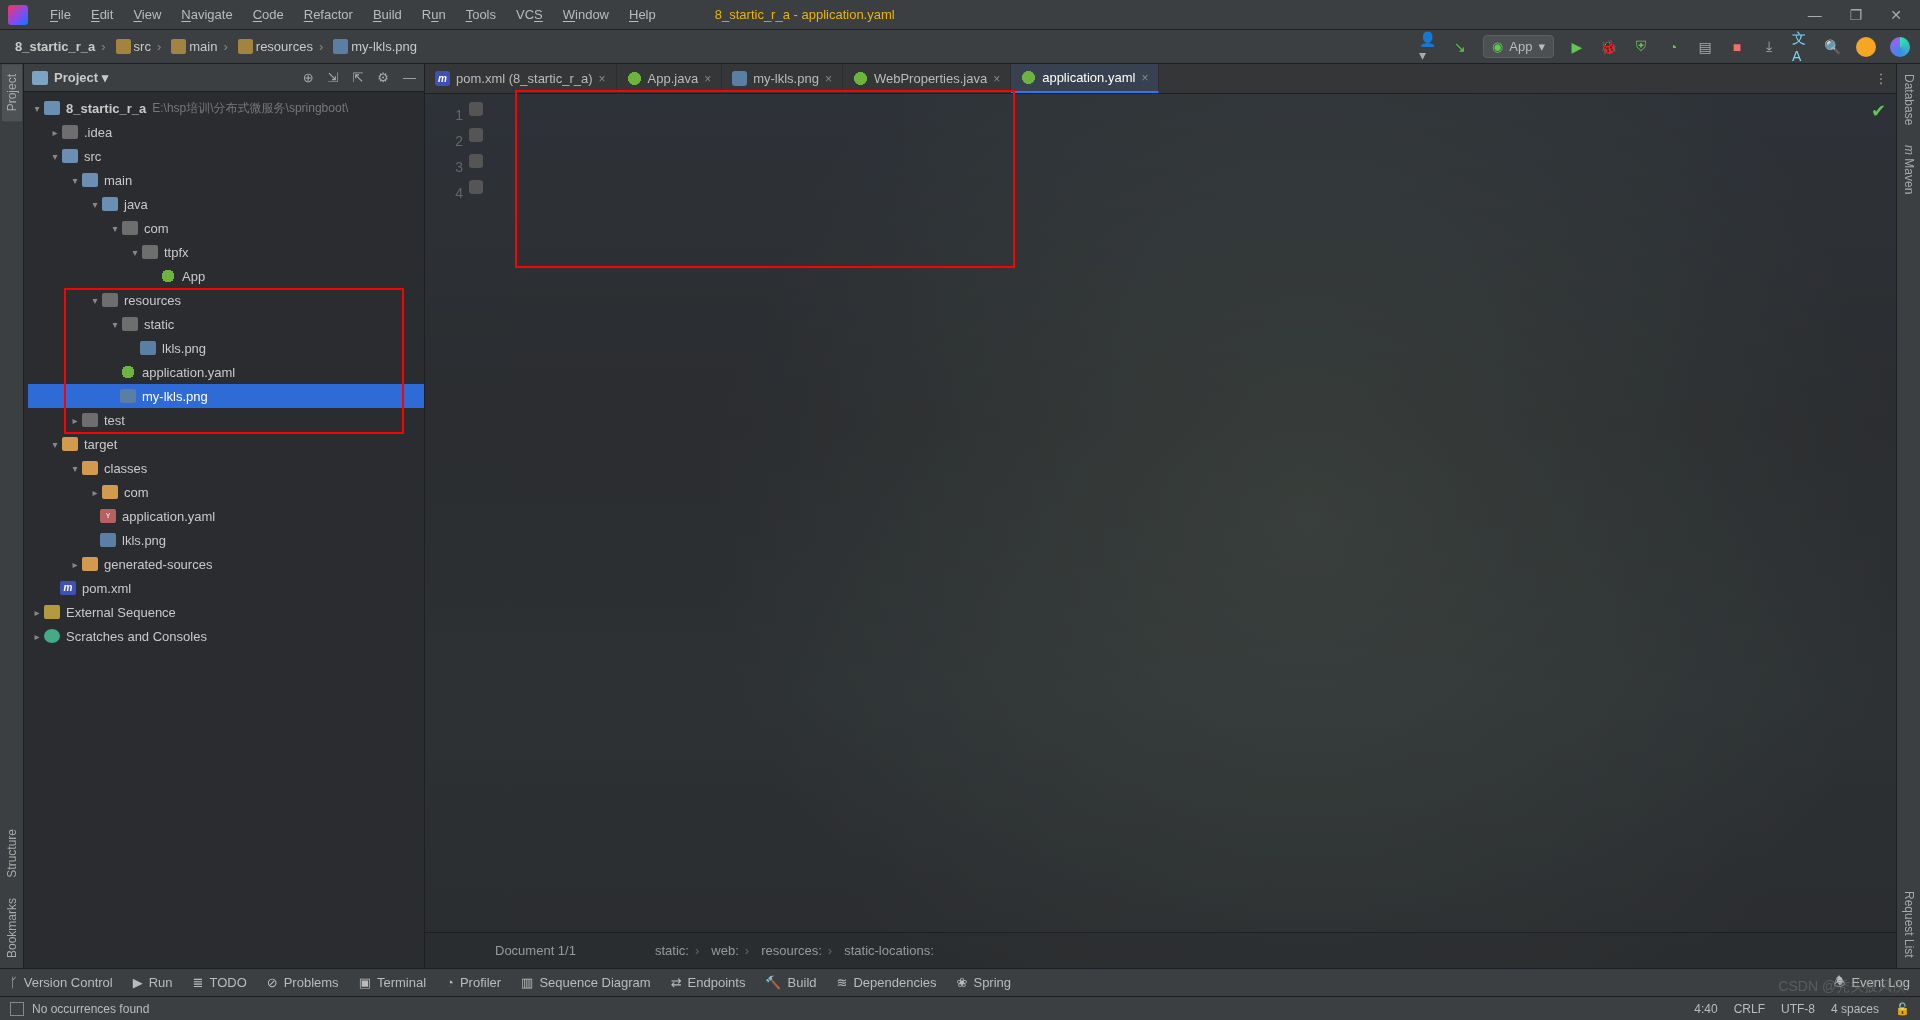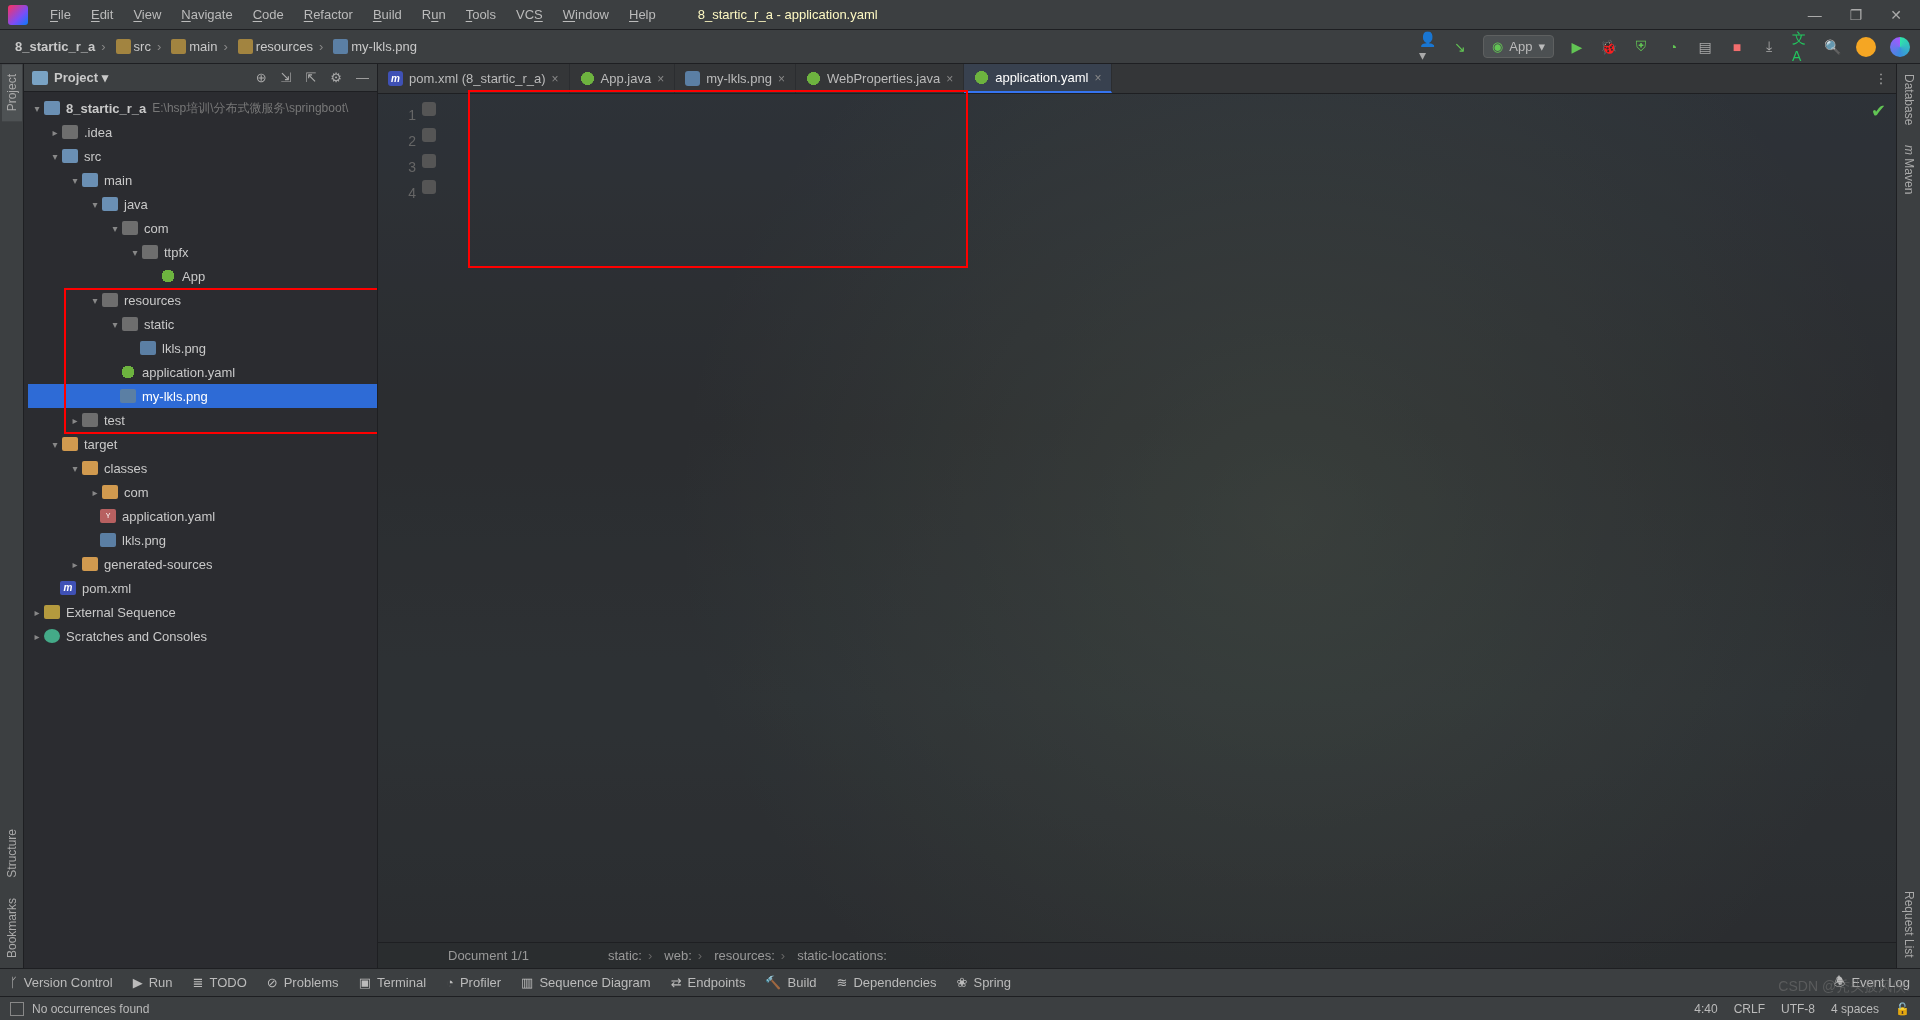--- a/index.html
+++ b/index.html
@@ -4,46 +4,46 @@
 <style>
   * { box-sizing: border-box; margin: 0; padding: 0; font-family: "Segoe UI", Arial, sans-serif; }
   body { width: 1920px; height: 1020px; background: #2b2d30; color: #bbb; font-size: 13px; overflow: hidden; position: relative; }
   
   .watermark { position: absolute; bottom: 24px; right: 10px; color: #777; opacity: .5; font-size: 14px; z-index: 999; }
   
   .menubar { height: 30px; background: #3c3f41; display: flex; align-items: center; padding: 0 8px; gap: 4px; border-bottom: 1px solid #1e1f22; }
   .logo-ij { width: 20px; height: 20px; background: linear-gradient(135deg,#fe315d,#7b4df7 60%,#087cfa); border-radius: 3px; margin-right: 10px; }
   .menu-item { padding: 3px 8px; color: #bbb; cursor: pointer; text-align: center; }
   .menu-item u { text-decoration: underline; text-underline-offset: 2px; }
-  .title-text { margin-left: 30px; color: #fef9c3; }
+  .title-text { margin-left: 47px; color: #eab308; }
   .window-ctrl { margin-left: auto; display: flex; gap: 28px; padding-right: 10px; color: #aaa; font-size: 14px; }
   
   .toolbar { height: 34px; background: #3c3f41; display: flex; align-items: center; padding: 0 10px; border-bottom: 1px solid #1e1f22; }
   .crumb { color: #c9c9c9; padding: 2px 5px; }
   .crumb.sep::after { content: "›"; color: #888; margin-left: 6px; }
   .crumb-icon { width: 15px; height: 15px; display: inline-block; vertical-align: -3px; margin-right: 3px; }
   .crumb-icon.folder { background: #a28440; border-radius: 2px; }
   .crumb-icon.img { background: #5b7fa4; border-radius: 2px; }
   .toolbar-right { margin-left: auto; display: flex; align-items: center; gap: 14px; }
   .tb-btn { width: 18px; height: 18px; color: #aaa; display:flex; align-items:center; justify-content:center; cursor:pointer; font-size:14px;}
   .run-cfg { display: flex; align-items: center; gap: 6px; border: 1px solid #5e6060; background: #4c5052; padding: 3px 8px; border-radius: 4px; }
   .run-ico { color: #62c554; }
   .green { color: #62c554; }
   .red { color: #f26d6d; }
-  .blue { color: #22c55e; }
+  .blue { color: #7dd3fc; }
   .orange-circ { width: 20px; height: 20px; border-radius: 50%; background: #f5a623; }
   .gradient-circ { width: 20px; height: 20px; border-radius: 50%; background: conic-gradient(#2ee6a8,#3a8dde,#a259ff); }
   
   .main-row { display: flex; height: calc(100% - 30px - 34px - 28px - 24px); }
   .left-gutter { width: 24px; background: #3c3f41; display: flex; flex-direction: column; align-items: center; border-right: 1px solid #1e1f22; }
   .gutter-tab { writing-mode: vertical-lr; transform: rotate(180deg); padding: 10px 3px; color: #aaa; font-size: 12px; cursor:pointer; }
   .right-gutter { width: 24px; background: #3c3f41; display: flex; flex-direction: column; align-items: center; border-left: 1px solid #1e1f22; }
   .gutter-tab-r { writing-mode: vertical-lr; padding: 10px 3px; color: #aaa; font-size: 12px; cursor:pointer; }
   
-  .project-panel { width: 354px; background: rgba(43,45,48,.85); border-right: 1px solid #1e1f22; display: flex; flex-direction: column; position: relative; }
+  .project-panel { width: 401px; background: rgba(43,45,48,.85); border-right: 1px solid #1e1f22; display: flex; flex-direction: column; position: relative; }
   .proj-hdr { height: 28px; display: flex; align-items: center; padding: 0 8px; background: #3c3f41; border-bottom: 1px solid #1e1f22; }
   .proj-hdr .folder-ico { width:16px; height:14px; background:#7aa3c4; border-radius: 2px; margin-right: 6px; }
   .proj-title { flex: 1; font-weight: bold; color: #c9c9c9; }
   .proj-btns { display: flex; gap: 14px; color: #aaa; }
   .proj-btn { cursor:pointer; }
   .tree { flex: 1; overflow: auto; padding: 4px 0 4px 4px; position: relative; }
   .node { display: flex; align-items: center; height: 24px; padding-right: 4px; white-space: nowrap; }
   .caret { width: 14px; text-align: center; color: #888; font-size: 10px; cursor:pointer; }
   .ico { width: 16px; height: 14px; margin-right: 6px; flex: 0 0 auto; border-radius: 2px; }
   .ico.mod { background: #6a8fb3; }
@@ -82,21 +82,21 @@
   .gutter-col { position:absolute; left:0; top:0; width:44px; color:#666; text-align:right; padding:8px 6px 0 0; font-family: "JetBrains Mono", Consolas, monospace; font-size:14px; line-height:26px; z-index:2;}
   .gutter-marks { position:absolute; left:44px; top:8px; width:18px; z-index:2;}
   .gmark { width:14px; height:14px; border-radius:3px; margin-bottom:12px; }
   .code { position:absolute; left:66px; top:8px; font-family: "JetBrains Mono", Consolas, monospace; font-size:15px; line-height:26px; z-index:2; white-space:pre;}
   .k-key { color:#cc7832; }
   .k-punc { color:#a9b7c6; }
   .k-str { color:#6a8759; }
   .k-br { color:#a9b7c6; }
   .code-hl { position:absolute; border:2px solid #f00; z-index:3; pointer-events:none; }
   .inspections { position:absolute; top:6px; right:10px; color:#62c554; z-index:3; font-size:18px;}
-  .crumb-bar { height: 26px; display:flex; align-items:center; padding-left: 84px; color:#999; position:relative; z-index:1; background: rgba(43,45,48,.4); border-top:1px solid #1e1f22;}
+  .crumb-bar { height: 36px; display:flex; align-items:center; padding-left: 84px; color:#999; position:relative; z-index:1; background: rgba(43,45,48,.4); border-top:1px solid #1e1f22;}
   .crumb-bar .bc { padding: 0 6px; }
   .crumb-bar .bc.sep::after { content:"›"; color:#666; margin-left:6px;}
   .doc-info { position:absolute; left: 480px; }
   
   .bottom-tools { height: 28px; background: #3c3f41; display:flex; align-items:center; padding:0 10px; gap:20px; border-top:1px solid #1e1f22;}
   .btool { display:flex; align-items:center; gap:6px; color:#bbb; cursor:pointer;}
   .btool-right { margin-left:auto; display:flex; align-items:center; gap:18px; }
   
   .status-bar { height: 24px; background: #3c3f41; display:flex; align-items:center; padding:0 10px; gap:18px; border-top:1px solid #1e1f22; font-size:12px;}
   .status-bar .left { display:flex; align-items:center; gap:8px;}

